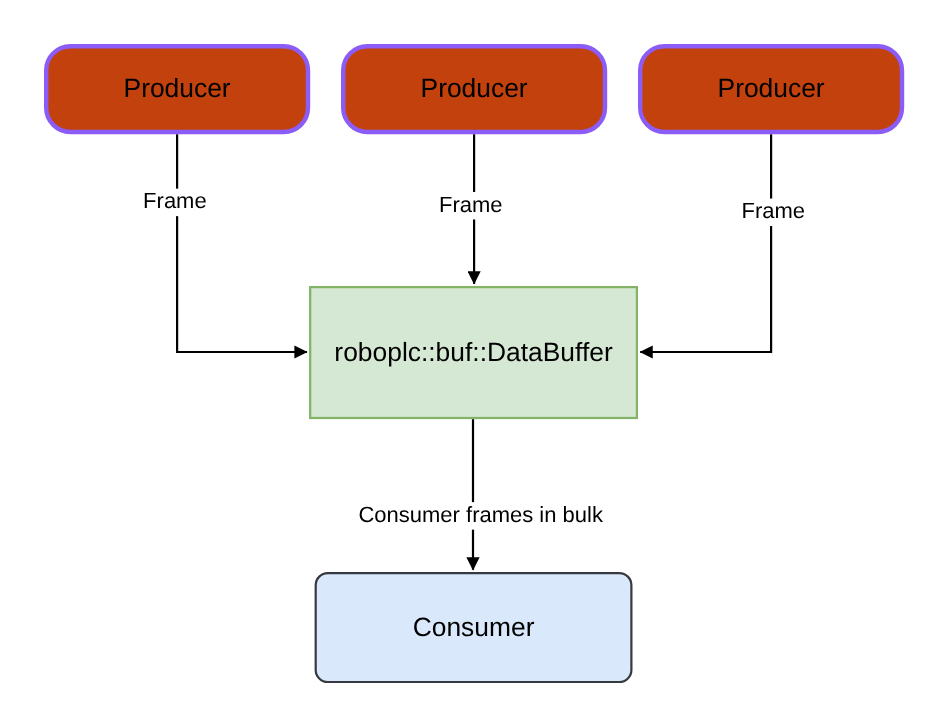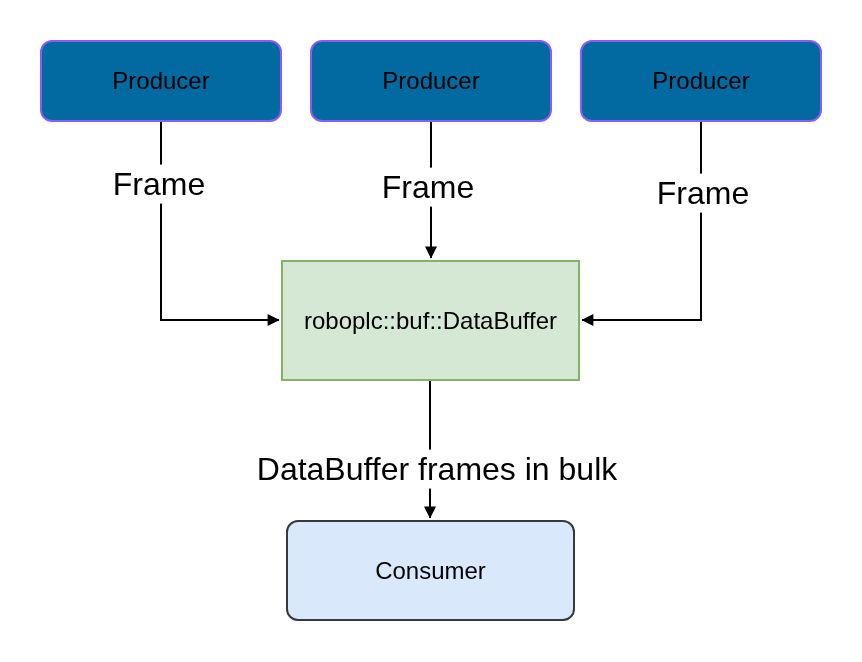--- a/index.html
+++ b/index.html
@@ -26,23 +26,23 @@
     position: absolute;
     display: flex;
     align-items: center;
     justify-content: center;
     box-sizing: border-box;
     font-size: 24px;
     color: #000000;
     text-align: center;
   }
   .node-producer {
-    background: #0369a1;
-    border: 2px solid #8b5cf6;
-    border-radius: 12px;
+    background: #c2410c;
+    border: 4px solid #8b5cf6;
+    border-radius: 24px;
     width: 242px;
     height: 82px;
     top: 40px;
   }
   .node-producer.p1 { left: 40px; }
   .node-producer.p2 { left: 310px; }
   .node-producer.p3 { left: 580px; }
   .node-buffer {
     background: #D5E8D4;
     border: 2px solid #82B366;
@@ -58,21 +58,21 @@
     left: 286px;
     top: 520px;
     width: 289px;
     height: 101px;
   }
   .edge-label {
     position: absolute;
     transform: translate(-50%, -50%);
     background: #ffffff;
     padding: 1px 4px;
-    font-size: 32px;
+    font-size: 20px;
     color: #000000;
     white-space: nowrap;
     line-height: 1.15;
   }
   .edge-label.frame1 { left: 159px; top: 184px; }
   .edge-label.frame2 { left: 428px; top: 187px; }
   .edge-label.frame3 { left: 703px; top: 193px; }
   .edge-label.bulk   { left: 437px; top: 469px; }
 </style>
 </head>
@@ -106,15 +106,15 @@
     <span>Consumer</span>
   </div>
 
   <div class="node node-buffer">
     <span>roboplc::buf::DataBuffer</span>
   </div>
 
   <div class="edge-label frame1">Frame</div>
   <div class="edge-label frame2">Frame</div>
   <div class="edge-label frame3">Frame</div>
-  <div class="edge-label bulk">DataBuffer frames in bulk</div>
+  <div class="edge-label bulk">Consumer frames in bulk</div>
 
 </div>
 
 </body></html>

